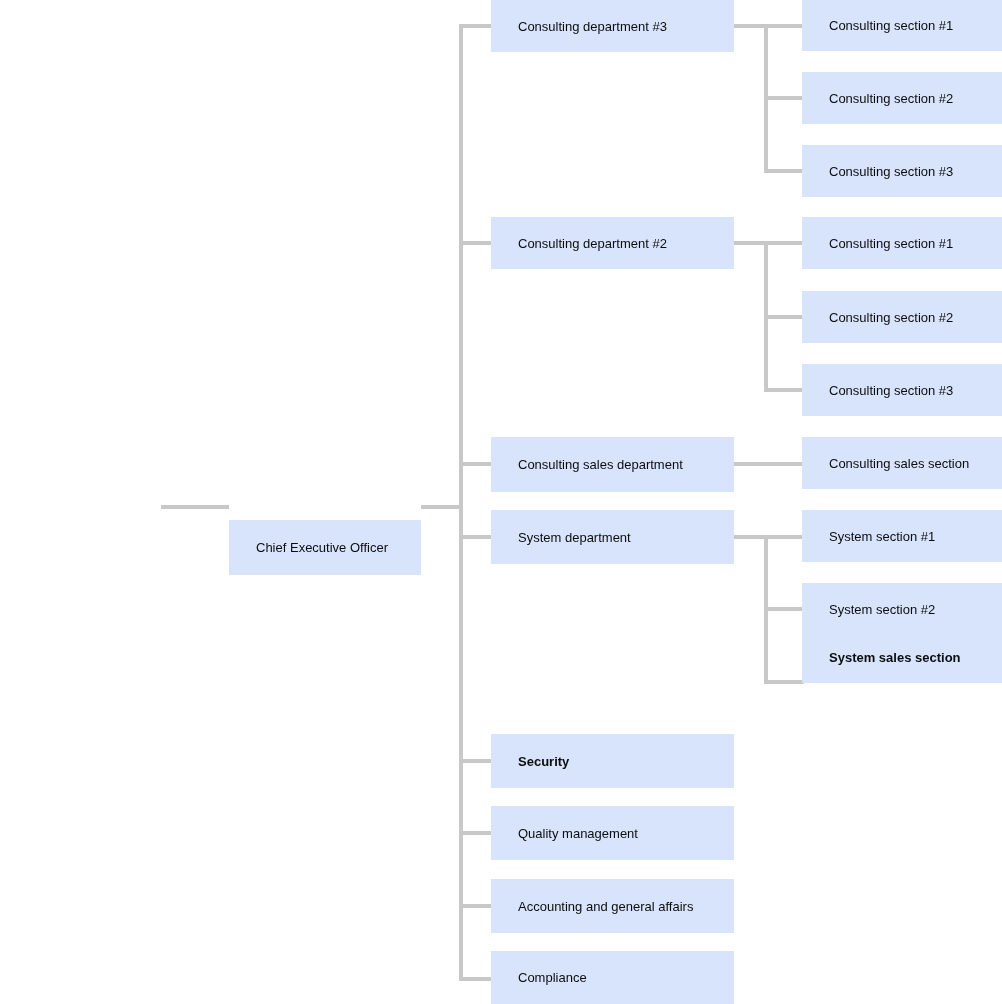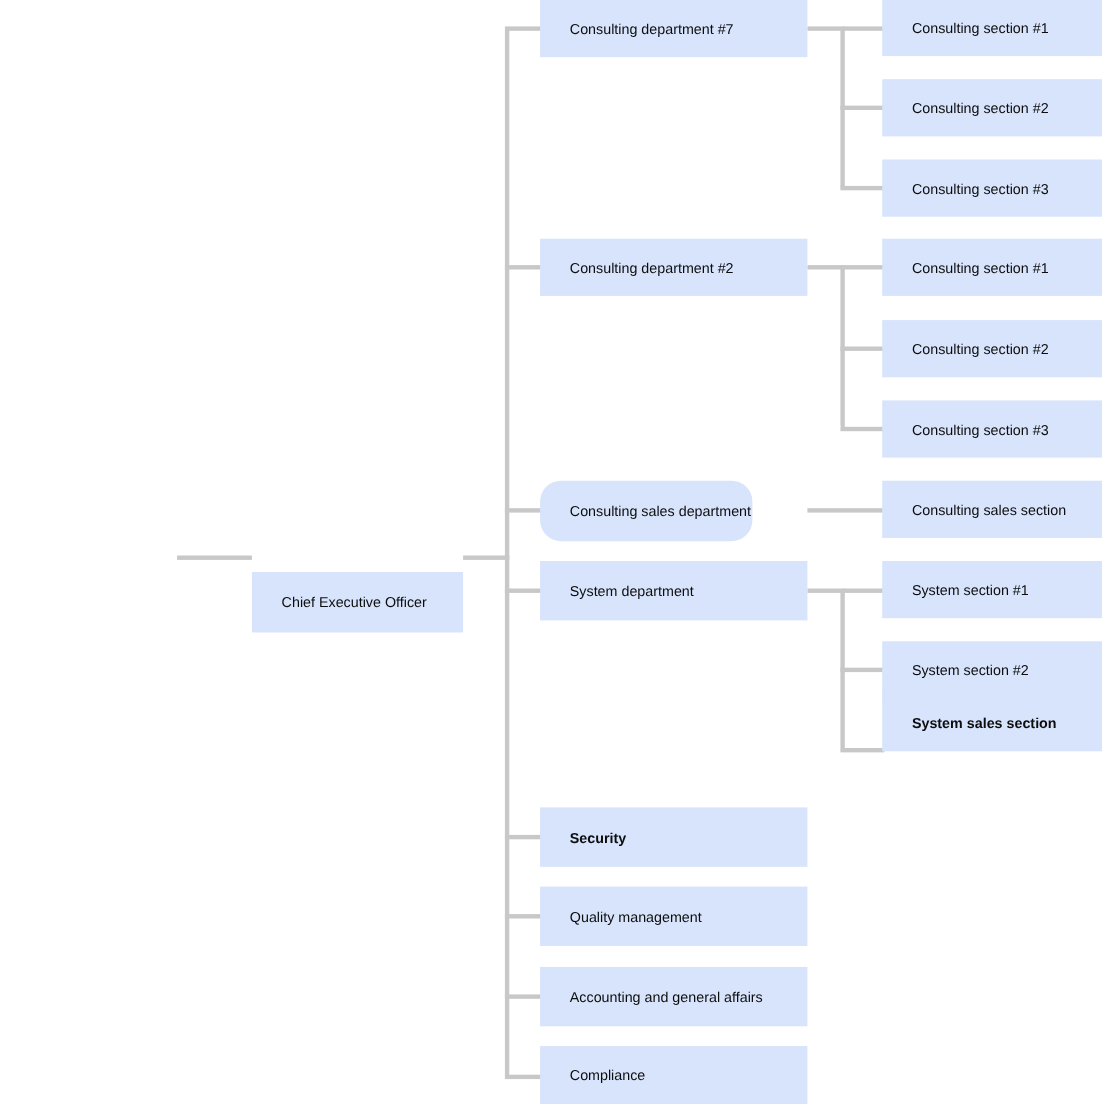--- a/index.html
+++ b/index.html
@@ -89,28 +89,28 @@
   <div class="trunk" style="left:764px; top:535px; height:147px;"></div>
   <div class="conn h" style="left:764px; top:607px; width:40px;"></div>
   <div class="conn h" style="left:764px; top:680px; width:40px;"></div>
 
 
   <div class="node ceo" style="left:229px; top:480px; width:192px; height:55px;margin-top:40px;">
     <span class="node-label">Chief Executive Officer</span>
   </div>
 
   <div class="node dept" style="left:491px; top:0px; width:243px; height:52px;">
-    <span class="node-label">Consulting department #7</span>
+    <span class="node-label">Consulting department #3</span>
   </div>
 
   <div class="node dept" style="left:491px; top:217px; width:243px; height:52px;">
     <span class="node-label">Consulting department #2</span>
   </div>
 
-  <div class="node dept" style="left:491px; top:437px; width:193px; height:55px;border-radius:19px;">
+  <div class="node dept" style="left:491px; top:437px; width:243px; height:55px;">
     <span class="node-label">Consulting sales department</span>
   </div>
 
   <div class="node dept" style="left:491px; top:510px; width:243px; height:54px;">
     <span class="node-label">System department</span>
   </div>
 
   <div class="node dept" style="left:491px; top:734px; width:243px; height:54px;font-weight:bold;">
     <span class="node-label">Security</span>
   </div>

